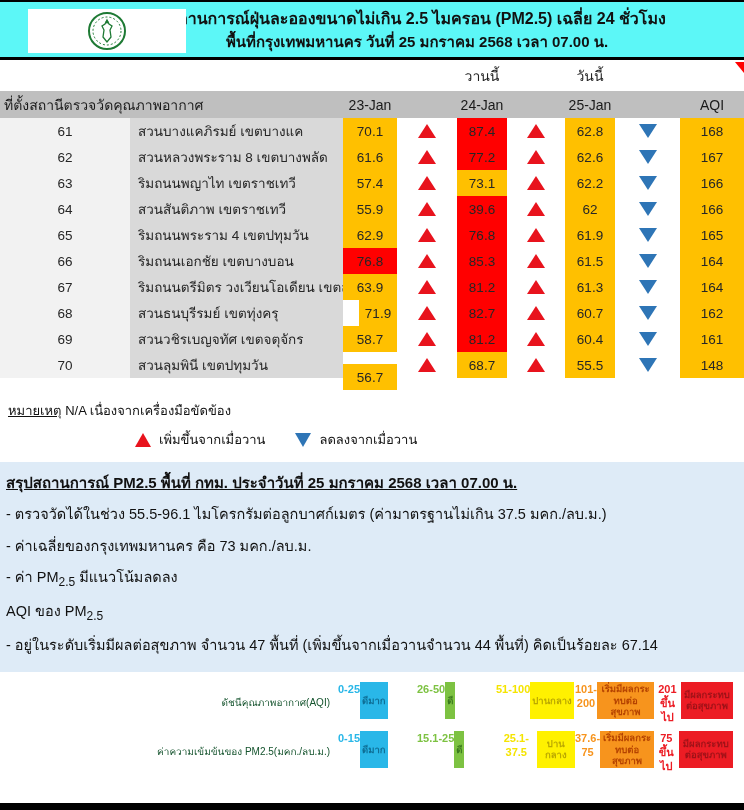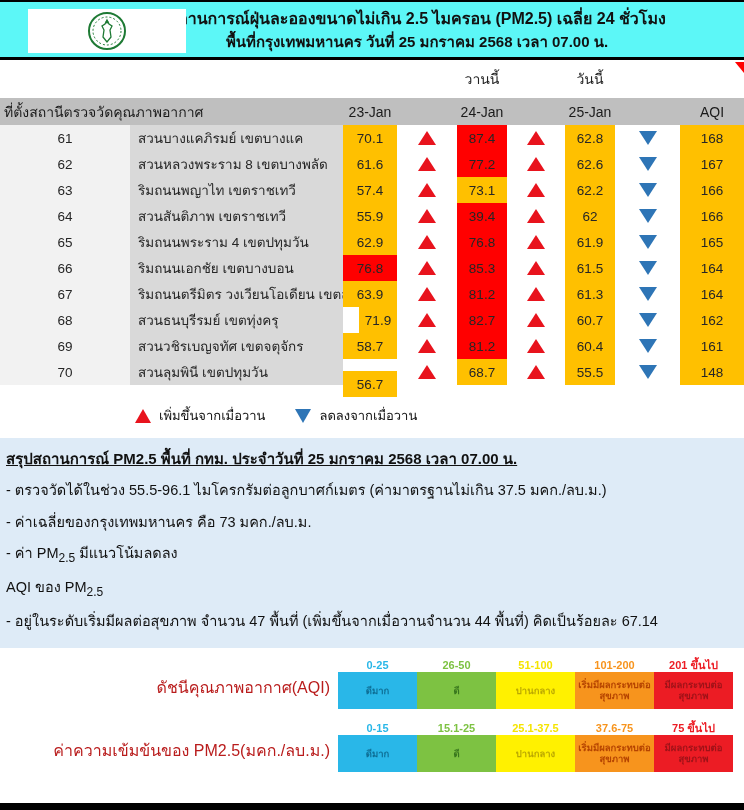--- a/index.html
+++ b/index.html
@@ -14,21 +14,21 @@
   .logo-box { position:absolute; left:28px; top:7px; width:158px; height:44px; background:#fff;
               display:flex; align-items:center; justify-content:center; }
   .titles { width:100%; text-align:center; padding-left:120px; padding-right:30px; }
   .title-line1 { font-size:16px; font-weight:bold; color:#111; line-height:1.55; }
   .title-line2 { font-size:15px; font-weight:bold; color:#111; line-height:1.35; }
   .corner-flag { position:absolute; right:0; top:62px; width:0; height:0;
                  border-top:11px solid #FF0000; border-left:9px solid transparent; }
 
   
   .grid { display:grid; grid-template-columns:130px 213px 54px 60px 50px 58px 50px 65px 64px; }
-  .pre-row > div { height:38px; display:flex; align-items:center; justify-content:center;
+  .pre-row > div { height:31px; display:flex; align-items:center; justify-content:center;
                    font-size:14px; color:#222; background:#fff;text-align:center; }
   .head-row > div { height:27px; background:#BFBFBF; display:flex; align-items:center;
                     justify-content:center; font-size:14px; color:#1a1a1a; }
   .head-station { grid-column:1 / span 2; justify-content:flex-start !important; padding-left:4px; }
   .data-row > div { height:26px; display:flex; align-items:center; justify-content:center;
                     font-size:13.5px; color:#262626; }
   .cell-id { background:#F2F2F2; }
   .cell-name { background:#D9D9D9; justify-content:flex-start !important; padding-left:8px;
                white-space:nowrap; font-size:13px; }
   .cell-val { background:#FFC000; }
@@ -49,24 +49,24 @@
   
   .summary { margin-top:12px; background:#DEEBF7; padding:9px 12px 10px 6px; }
   .summary-title { font-size:15px; font-weight:bold; text-decoration:underline; color:#111; margin-bottom:10px; }
   .summary p { font-size:14.5px; color:#111; margin:0 0 12px 0; line-height:1.35; }
   .summary p.last { margin-bottom:6px; }
   sub { font-size:12px; }
 
   
   .scales { padding-top:10px; }
   .scale-row { display:flex; align-items:flex-end; margin-bottom:12px; }
-  .scale-label { width:338px; text-align:right; padding-right:8px; font-size:16px; color:#b91c1c;
+  .scale-label { width:338px; text-align:right; padding-right:8px; font-size:10px; color:#14532d;
                  padding-bottom:9px; }
   .scale-bar { display:flex; }
-  .seg-col { width:79px; display:flex; flex-direction:column; }
+  .seg-col { width:79px; display:flex; }
   .seg-range { height:14px; font-size:11px; font-weight:bold; text-align:center; line-height:14px; }
   .seg { height:37px; display:flex; align-items:center; justify-content:center; text-align:center;
          font-size:9.5px; font-weight:bold; line-height:1.2; padding:2px; }
   .r0 { color:#29B7E8; } .r1 { color:#7DC242; } .r2 { color:#F5E400; } .r3 { color:#F7941D; } .r4 { color:#EC1C24; }
   .bg0 { background:#29B7E8; color:#0E6E95; }
   .bg1 { background:#7DC242; color:#38761D; }
   .bg2 { background:#FFF100; color:#BBA800; }
   .bg3 { background:#F7941D; color:#B54300; }
   .bg4 { background:#EC1C24; color:#9E1218; }
   .bottom-bar { position:absolute; left:0; bottom:0; width:744px; height:7px; background:#000; }
@@ -166,21 +166,21 @@
       </div>
     <div class="cell-aqi">166</div>
   </div>
   <div class="grid data-row">
     <div class="cell-id">64</div>
     <div class="cell-name">สวนสันติภาพ เขตราชเทวี</div>
     <div class="cell-val" style="background: rgb(255, 192, 0);">55.9</div>
     <div class="cell-arrow">
         <span class="tri-up"></span>
       </div>
-    <div class="cell-val" style="background: rgb(255, 0, 0);">39.4</div>
+    <div class="cell-val" style="background: rgb(255, 0, 0);">39.6</div>
     <div class="cell-arrow">
         <span class="tri-up"></span>
       </div>
     <div class="cell-val">62</div>
     <div class="cell-arrow">
         <span class="tri-down"></span>
       </div>
     <div class="cell-aqi">166</div>
   </div>
   <div class="grid data-row">
@@ -279,20 +279,23 @@
     <div class="cell-arrow">
         <span class="tri-up"></span>
       </div>
     <div class="cell-val">55.5</div>
     <div class="cell-arrow">
         <span class="tri-down"></span>
       </div>
     <div class="cell-aqi">148</div>
   </div>
 
+  <div class="note-block">
+    <span class="note-label">หมายเหตุ</span><span> N/A เนื่องจากเครื่องมือขัดข้อง</span>
+  </div>
   <div class="legend-row">
     <span class="tri-up"></span>
     <span>เพิ่มขึ้นจากเมื่อวาน</span>
     <span class="legend-gap"></span>
     <span class="tri-down"></span>
     <span>ลดลงจากเมื่อวาน</span>
   </div>
 
   <div class="summary">
     <div class="summary-title">สรุปสถานการณ์ PM2.5 พื้นที่ กทม. ประจำวันที่ 25 มกราคม 2568 เวลา 07.00 น.</div>

